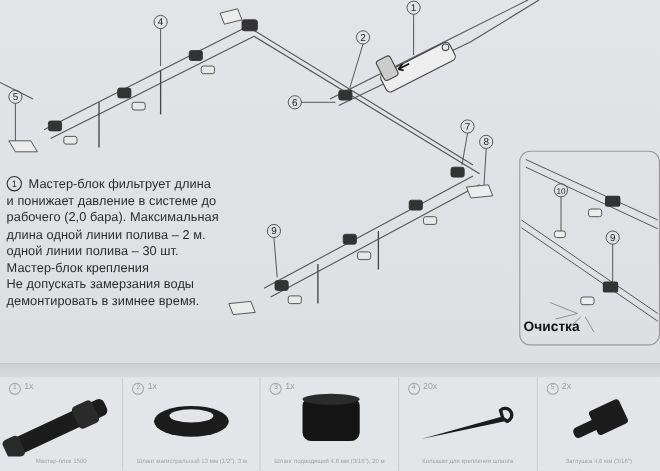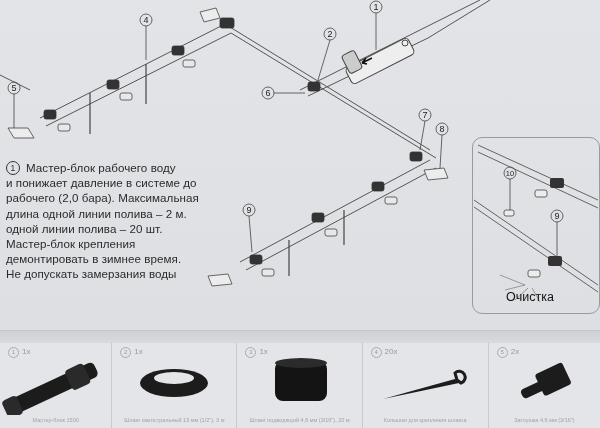--- a/index.html
+++ b/index.html
@@ -3,21 +3,21 @@
 <meta charset="utf-8">
 <style>
   html, body { margin:0; padding:0; }
   body { width:600px; height:428px; overflow:hidden; background:#dcdde0; font-family:"Liberation Sans", sans-serif; color:#2a2a2a; position:relative; }
   .sheet { position:absolute; left:0; top:0; width:600px; height:330px; background:linear-gradient(180deg,#e3e4e7 0%,#dedfe2 100%); }
   svg.diagram { position:absolute; left:0; top:0; width:600px; height:330px; }
   .callout { font-family:"Liberation Sans", sans-serif; font-size:9px; fill:#222; }
   .desc { position:absolute; left:6px; top:160px; width:235px; font-size:11.6px; line-height:15.2px; color:#2b2b2b; letter-spacing:0.05px; }
   .desc .num { display:inline-block; width:12px; height:12px; border:1px solid #333; border-radius:50%; font-size:8.5px; line-height:12px; text-align:center; margin-right:6px; vertical-align:1px; }
   .inset { position:absolute; left:472px; top:137px; width:126px; height:175px; border:1px solid #9a9a9a; border-radius:10px; }
-  .inset-title { position:absolute; left:506px; top:290px; font-weight:normal; font-size:12.5px; color:#111; }
+  .inset-title { position:absolute; left:476px; top:290px; font-weight:bold; font-size:12.5px; color:#111; }
   .divider { position:absolute; left:0; top:330px; width:600px; height:12px; background:linear-gradient(180deg,#cfd0d3,#d9dadd); border-top:1px solid #c4c5c8; }
   .parts { position:absolute; left:0; top:343px; width:600px; height:85px; display:flex; }
   .part { position:relative; height:85px; border-right:1px solid #c9cacd; background:#e4e5e8; }
   .part .qty { position:absolute; left:8px; top:4px; font-size:8px; color:#9a9a9a; }
   .part .qty .c { display:inline-block; width:9px; height:9px; border:1px solid #aaa; border-radius:50%; font-size:6px; line-height:9px; text-align:center; margin-right:3px; }
   .part .cap { position:absolute; left:0; right:0; bottom:4px; text-align:center; font-size:5.5px; line-height:7px; color:#a3a3a3; }
 </style>
 </head>
 <body>
 
@@ -135,28 +135,28 @@
     </g>
     <g stroke="#666" stroke-width="0.6">
       <line x1="500" y1="275" x2="525" y2="285"></line>
       <line x1="505" y1="290" x2="525" y2="285"></line>
       <line x1="515" y1="300" x2="528" y2="288"></line>
       <line x1="540" y1="302" x2="532" y2="288"></line>
     </g>
   </svg>
 
   <div class="desc">
-    <div><span class="num">1</span><span>Мастер-блок рабочего воду</span></div>
+    <div><span class="num">1</span><span>Мастер-блок фильтрует длина</span></div>
     <div>и понижает давление в системе до</div>
     <div>рабочего (2,0 бара). Максимальная</div>
     <div>длина одной линии полива – 2 м.</div>
-    <div>одной линии полива – 20 шт.</div>
+    <div>одной линии полива – 30 шт.</div>
     <div>Мастер-блок крепления</div>
+    <div>Не допускать замерзания воды</div>
     <div>демонтировать в зимнее время.</div>
-    <div>Не допускать замерзания воды</div>
   </div>
 
   <div class="inset"></div>
   <div class="inset-title">Очистка</div>
 </div>
 
 <div class="divider"></div>
 
 <div class="parts">
   <div class="part" style="width:112px">

